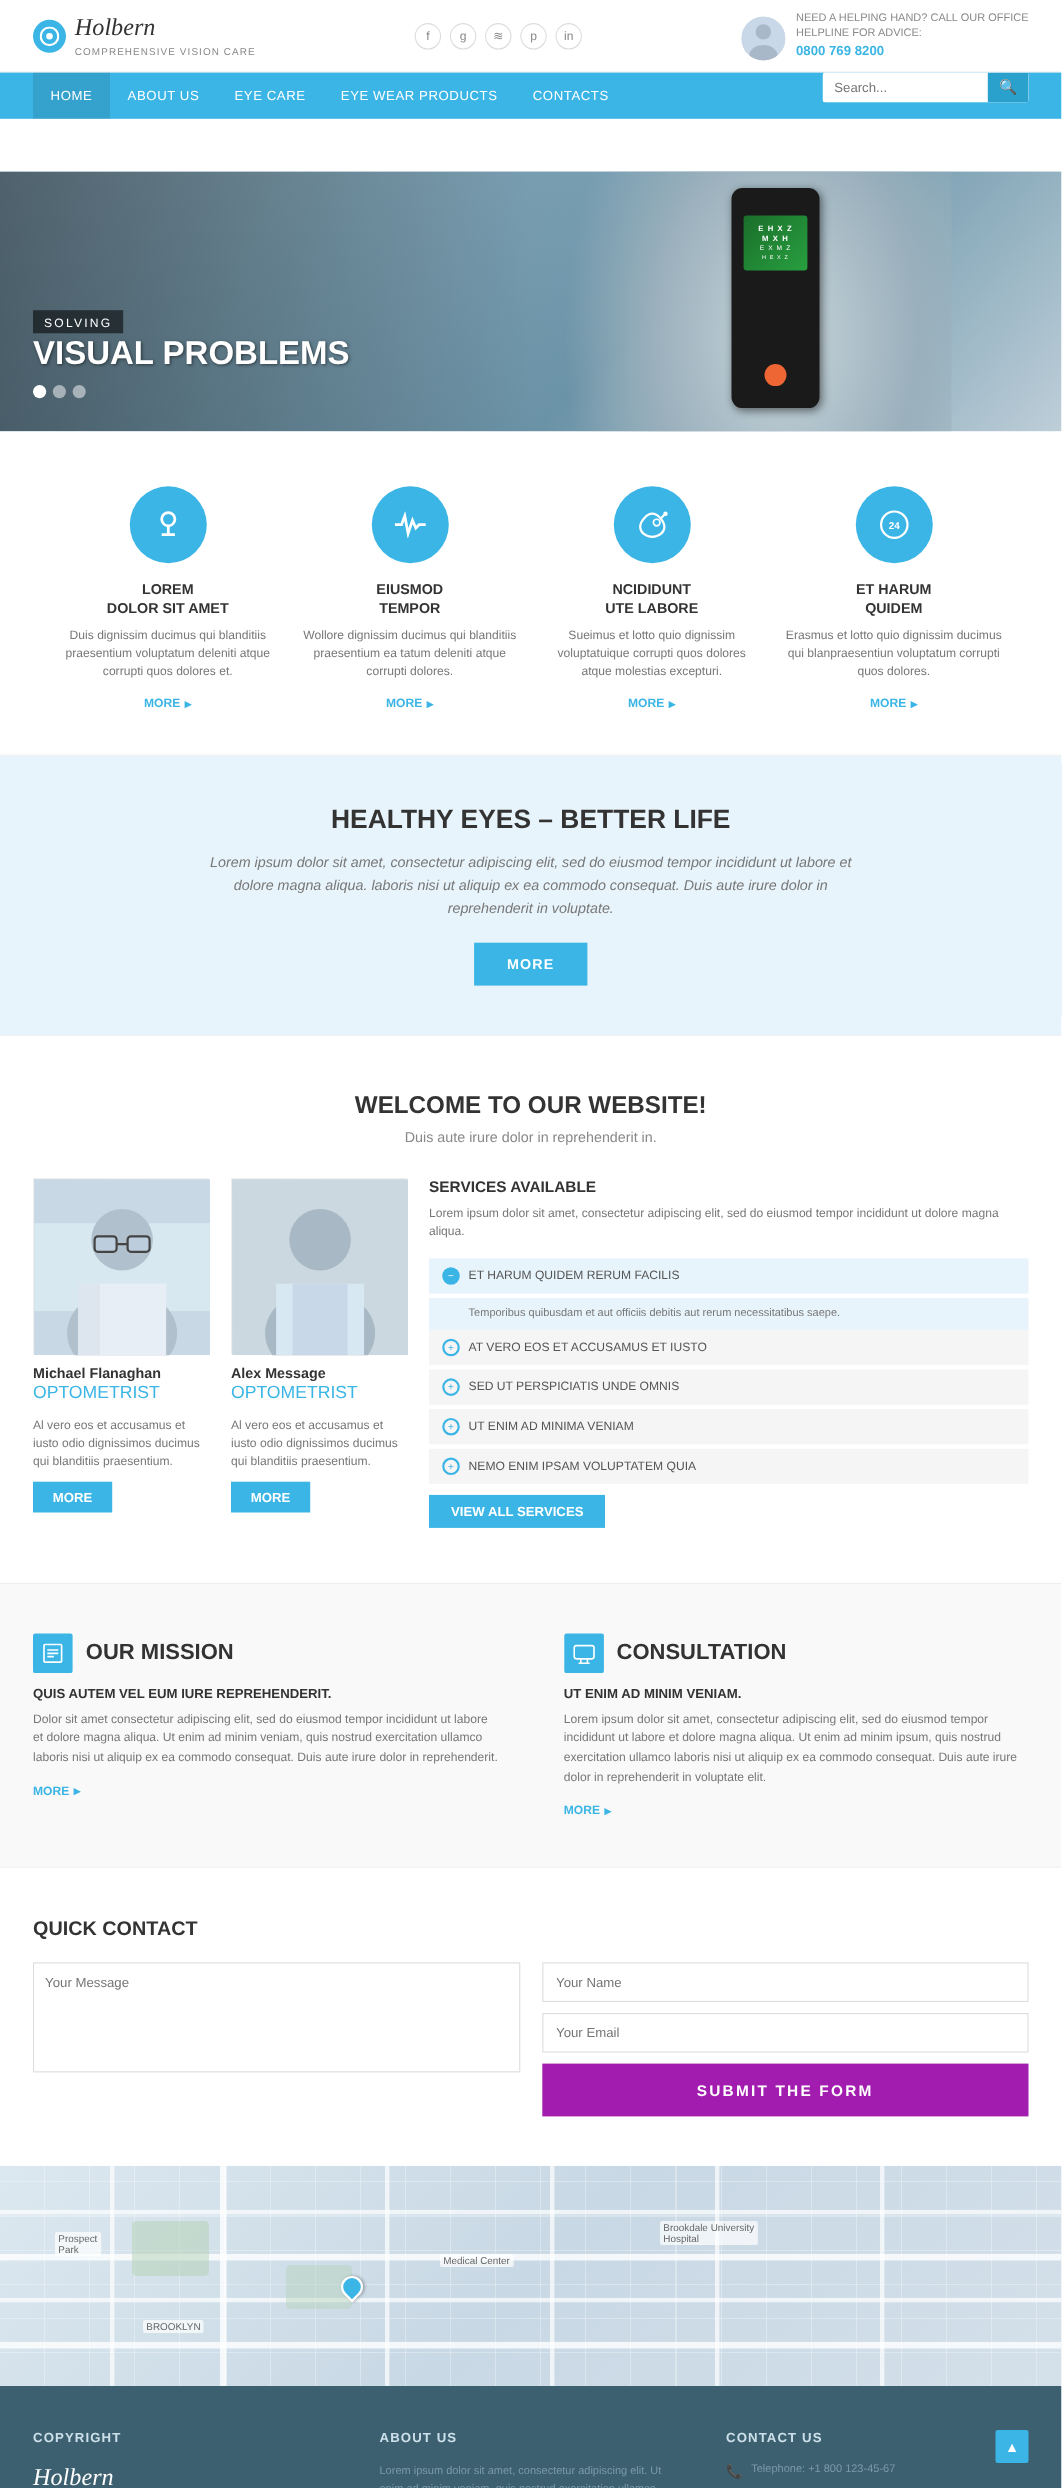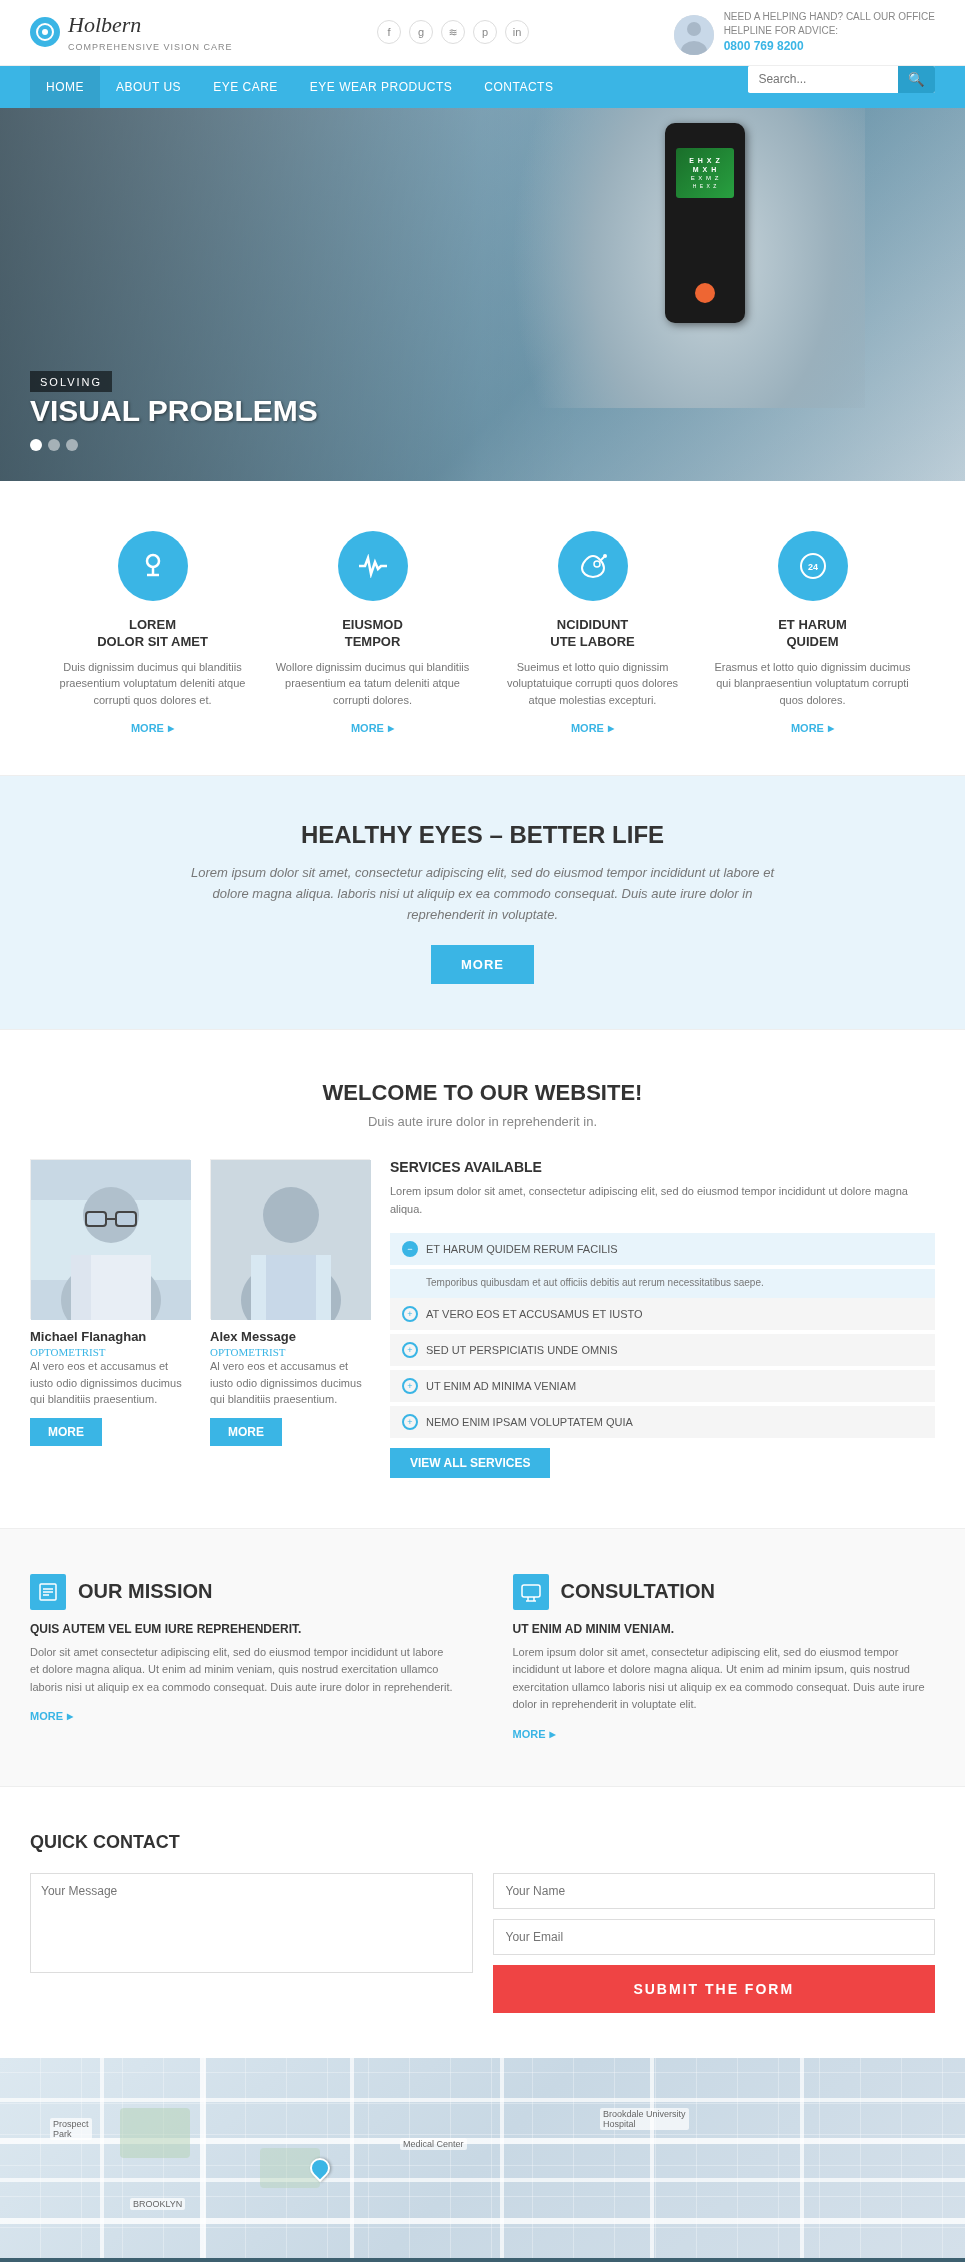--- a/index.html
+++ b/index.html
@@ -19,21 +19,21 @@
 
     
     .main-nav { background: #3ab5e5; display: flex; align-items: flex-start; padding: 0 30px; }
     .main-nav a { color: #fff; text-decoration: none; padding: 14px 16px; font-size: 12px; text-transform: uppercase; letter-spacing: 0.5px; display: block; }
     .main-nav a:hover, .main-nav a.active { background: rgba(0,0,0,0.1); }
     .nav-search { margin-left: auto; display: flex; align-items: center; background: #fff; border-radius: 2px; overflow: hidden; }
     .nav-search input { border: none; outline: none; padding: 6px 10px; font-size: 12px; width: 150px; }
     .nav-search button { background: #2aa0cc; border: none; padding: 6px 10px; color: #fff; cursor: pointer; }
 
     
-    .hero { position: relative; height: 373px; background: linear-gradient(135deg, #b0c8d8 0%, #7fa8be 30%, #5888a0 60%, #c0d0da 100%); overflow: hidden; display: flex; align-items: flex-end; }
+    .hero { position: relative; height: 236px; background: linear-gradient(135deg, #b0c8d8 0%, #7fa8be 30%, #5888a0 60%, #c0d0da 100%); overflow: hidden; display: flex; align-items: flex-end; margin-top: 48px; }
     .hero-overlay { position: absolute; inset: 0; background: linear-gradient(to right, rgba(0,0,0,0.3) 0%, transparent 60%); }
     .hero-content { position: relative; z-index: 2; padding: 20px 30px 30px; }
     .hero-title { font-size: 30px; font-weight: 900; color: #fff; text-transform: uppercase; line-height: 1.1; text-shadow: 1px 1px 3px rgba(0,0,0,0.5); }
     .hero-dots { display: flex; gap: 6px; margin-top: 12px; }
     .hero-dot { width: 12px; height: 12px; border-radius: 50%; background: rgba(255,255,255,0.5); cursor: pointer; }
     .hero-dot.active { background: #fff; }
 
     
     .features-section { background: #fff; padding: 50px 30px 40px; }
     .features-grid { display: flex; gap: 20px; justify-content: center; }
@@ -52,21 +52,21 @@
 
     
     .welcome-section { background: #fff; padding: 50px 30px; }
     .section-title { font-size: 22px; font-weight: 900; color: #333; text-transform: uppercase; text-align: center; margin-bottom: 8px; }
     .section-subtitle { font-size: 13px; color: #888; text-align: center; margin-bottom: 30px; }
 
     .welcome-grid { display: flex; gap: 20px; }
     .doctor-card { flex: 0 0 160px; }
     .doctor-photo { width: 160px; height: 160px; background: linear-gradient(135deg, #c8d8e8 0%, #e8eef5 100%); margin-bottom: 10px; border: 1px solid #eee; }
     .doctor-name { font-size: 13px; font-weight: bold; color: #333; margin-bottom: 2px; }
-    .doctor-title { font-size: 11px; color: #3ab5e5; text-transform: uppercase; margin-bottom: 0; font-family: Liberation Serif, serif; }
+    .doctor-title { font-size: 16px; color: #3ab5e5; text-transform: uppercase; margin-bottom: 12px; }
     .doctor-desc { font-size: 11px; color: #777; line-height: 1.5; margin-bottom: 10px; }
     .doc-more-btn { background: #3ab5e5; color: #fff; border: none; padding: 7px 18px; font-size: 12px; font-weight: bold; text-transform: uppercase; cursor: pointer; }
 
     .services-panel { flex: 1; }
     .services-title { font-size: 14px; font-weight: bold; color: #333; text-transform: uppercase; margin-bottom: 8px; }
     .services-desc { font-size: 11px; color: #777; line-height: 1.6; margin-bottom: 14px; }
     .service-item { background: #f5f5f5; padding: 8px 12px; margin-bottom: 4px; font-size: 11px; color: #555; display: flex; align-items: center; gap: 8px; cursor: pointer; }
     .service-item.expanded { background: #e8f4fb; }
     .service-item-icon { width: 16px; height: 16px; border-radius: 50%; border: 2px solid #3ab5e5; display: flex; align-items: center; justify-content: center; font-size: 9px; color: #3ab5e5; flex-shrink: 0; }
     .service-item-icon.minus { background: #3ab5e5; color: #fff; }
@@ -85,21 +85,21 @@
     .mission-more::after { content: '▶'; font-size: 8px; }
 
     
     .contact-section { background: #fff; padding: 45px 30px; }
     .contact-title { font-size: 18px; font-weight: 900; text-transform: uppercase; color: #333; margin-bottom: 20px; }
     .contact-grid { display: flex; gap: 20px; margin-top: 12px; }
     .contact-message { flex: 1; }
     .contact-message textarea { width: 100%; height: 100px; border: 1px solid #ddd; padding: 10px; font-size: 12px; color: #aaa; resize: none; outline: none; font-family: Arial; }
     .contact-fields { flex: 1; display: flex; flex-direction: column; gap: 10px; }
     .contact-input { width: 100%; border: 1px solid #ddd; padding: 10px 12px; font-size: 12px; color: #aaa; outline: none; font-family: Arial; }
-    .submit-btn { background: #ef4444; color: #fff; border: none; padding: 16px; font-size: 14px; font-weight: 900; text-transform: uppercase; letter-spacing: 2px; cursor: pointer; width: 100%; }
+    .submit-btn { background: #a21caf; color: #fff; border: none; padding: 16px; font-size: 14px; font-weight: 900; text-transform: uppercase; letter-spacing: 2px; cursor: pointer; width: 100%; }
 
     
     .map-section { height: 200px; background: #e0e8ee; position: relative; overflow: hidden; }
     .map-bg { width: 100%; height: 100%; background: 
       repeating-linear-gradient(0deg, transparent, transparent 30px, rgba(255,255,255,0.3) 30px, rgba(255,255,255,0.3) 31px),
       repeating-linear-gradient(90deg, transparent, transparent 40px, rgba(255,255,255,0.3) 40px, rgba(255,255,255,0.3) 41px),
       linear-gradient(135deg, #dce8f0 0%, #c8d8e4 50%, #d4e0ea 100%);
       position: relative;
     }
     .map-road-h { position: absolute; background: rgba(255,255,255,0.7); height: 4px; }

